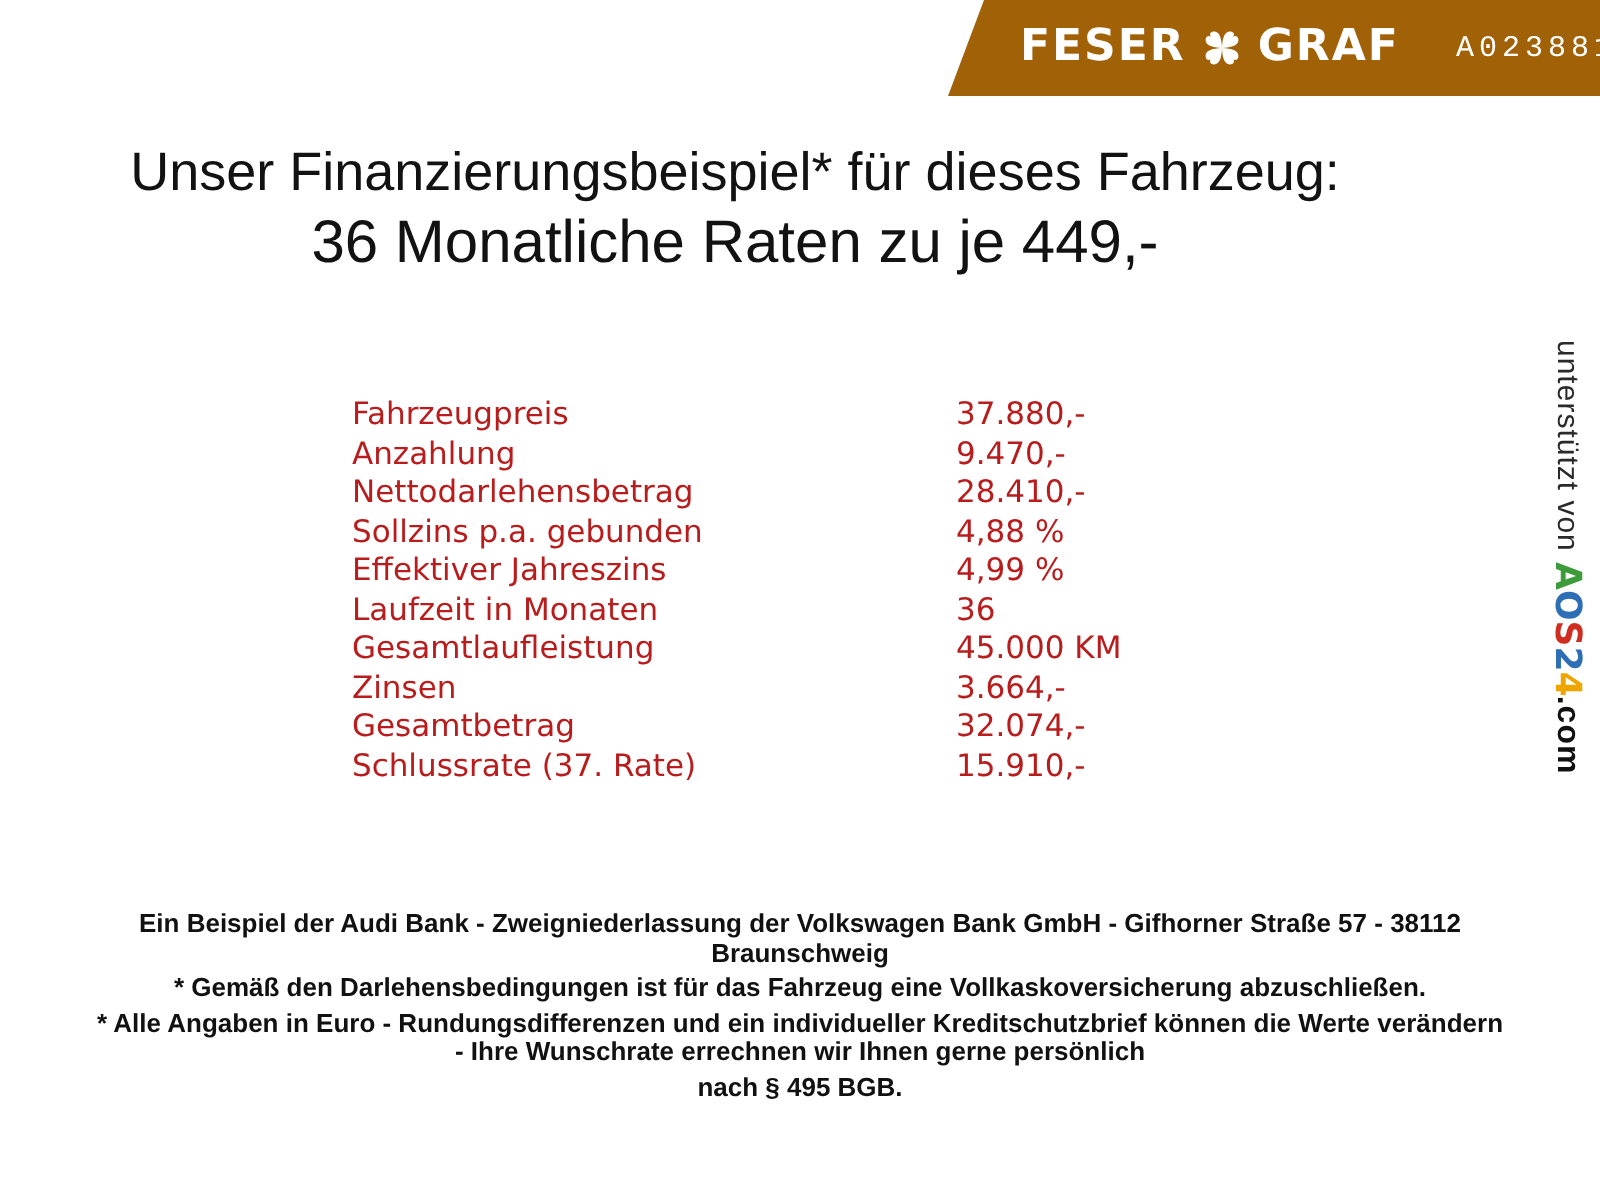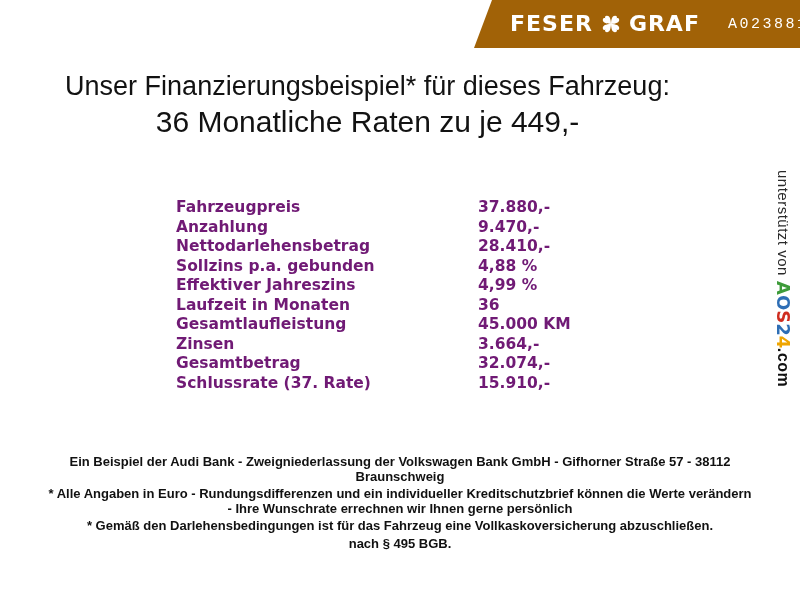--- a/index.html
+++ b/index.html
@@ -39,21 +39,21 @@
 
   
   .headline { position: absolute; top: 70px; left: 0; width: 735px; text-align: center; }
   .headline .h1 { font-size: 27px; line-height: 32px; color: #121212; }
   .headline .h2 { font-size: 30px; line-height: 40px; color: #121212; }
 
   
   .fin-table {
     position: absolute; left: 176px; top: 198px; width: 440px;
     font-family: "DejaVu Sans", sans-serif;
-    font-size: 15.5px; color: #701a75; font-weight: bold;
+    font-size: 15.5px; color: #b91c1c;
   }
   .fin-row { display: flex; height: 19.5px; line-height: 19.5px; white-space: nowrap; }
   .fin-row .label { width: 302px; }
   .fin-row .value { }
 
   
   .sidebar {
     position: absolute; top: 170px; right: 6px;
     writing-mode: vertical-rl;
     font-size: 15px; letter-spacing: 0.5px;
@@ -150,24 +150,24 @@
     <span class="sb-logo">
       <span class="sb-logo-letter" style="color:#3e9b3a">A</span><span class="sb-logo-letter" style="color:#2e6eb5">O</span><span class="sb-logo-letter" style="color:#cf2d20">S</span><span class="sb-logo-letter" style="color:#2e6eb5">2</span><span class="sb-logo-letter" style="color:#efa500">4</span></span><span class="sb-suffix">.com</span>
   </aside>
 
   <footer class="footer">
     <div class="fpara">
       <div class="fline">Ein Beispiel der Audi Bank - Zweigniederlassung der Volkswagen Bank GmbH - Gifhorner Straße 57 - 38112</div>
       <div class="fline">Braunschweig</div>
     </div>
     <div class="fpara">
+      <div class="fline">* Gemäß den Darlehensbedingungen ist für das Fahrzeug eine Vollkaskoversicherung abzuschließen.</div>
+    </div>
+    <div class="fpara">
       <div class="fline">* Alle Angaben in Euro - Rundungsdifferenzen und ein individueller Kreditschutzbrief können die Werte verändern</div>
       <div class="fline">- Ihre Wunschrate errechnen wir Ihnen gerne persönlich</div>
-    </div>
-    <div class="fpara">
-      <div class="fline">* Gemäß den Darlehensbedingungen ist für das Fahrzeug eine Vollkaskoversicherung abzuschließen.</div>
     </div>
     <div class="fpara">
       <div class="fline">nach § 495 BGB.</div>
     </div>
   </footer>
 
 </div>
 
 </body></html>

